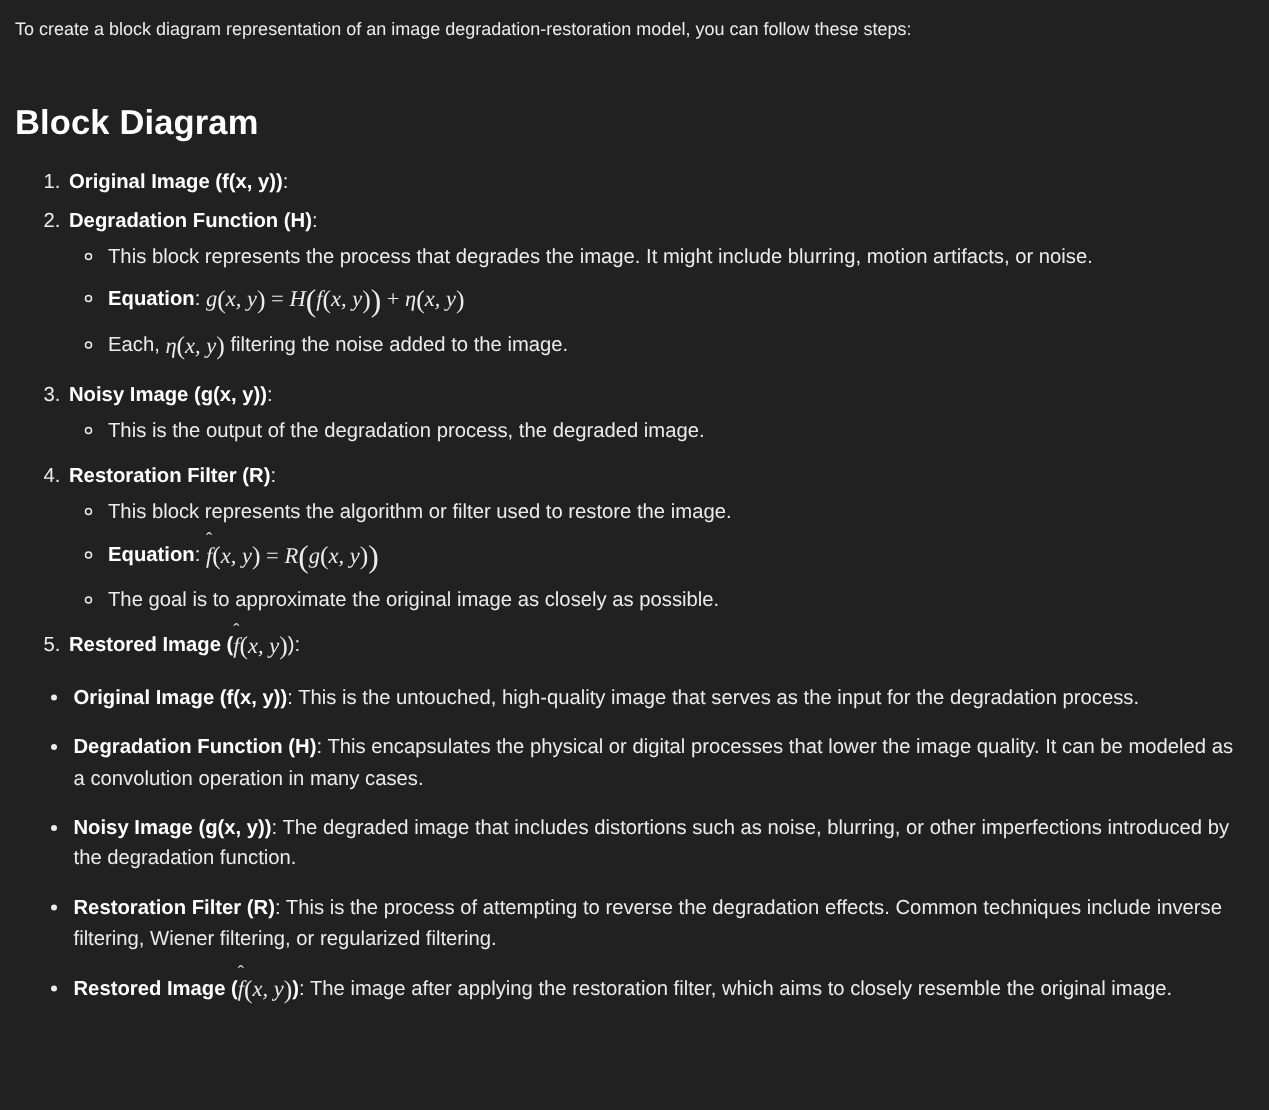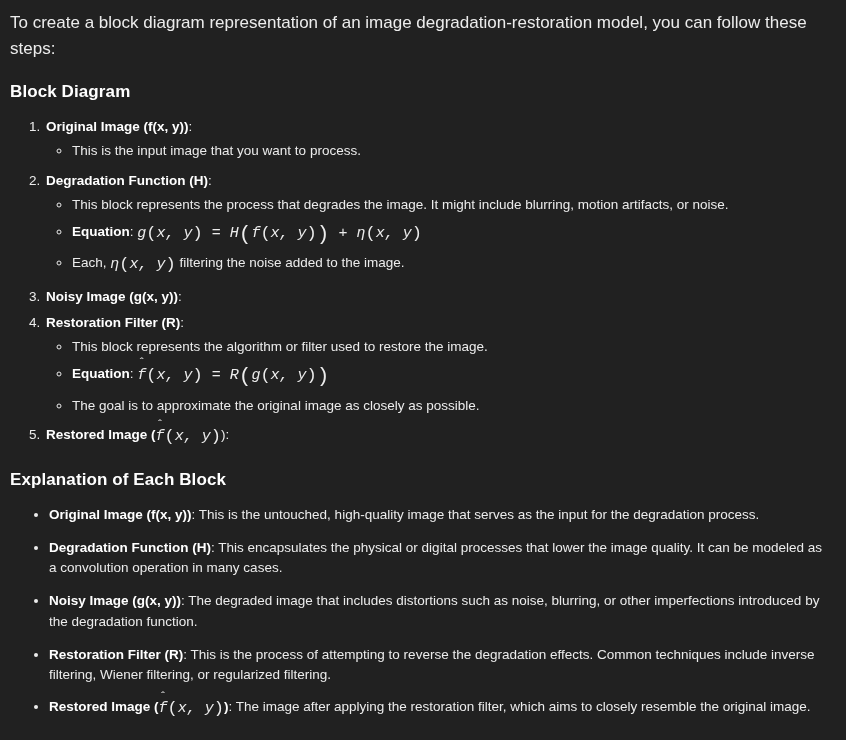--- a/index.html
+++ b/index.html
@@ -15,27 +15,27 @@
     font-size: 13.5px;
     line-height: 1.5;
     overflow: hidden;
   }
   .page {
     padding: 6px 10px 0 10px;
     box-sizing: border-box;
   }
   p.intro, p.outro {
     margin: 4px 0 10px 0;
-    font-size: 17px;
+    font-size: 12px;
     color: #ececec;
   }
   h2 {
-    font-size: 17px;
+    font-size: 23px;
     font-weight: bold;
-    margin: 18px 0 12px 0;
+    margin: 36px 0 12px 0;
     color: #ffffff;
     letter-spacing: 0.1px;
   }
   ol.steps {
     margin: 0 0 0 0;
     padding-left: 34px;
     list-style-type: decimal;
   }
   ol.steps > li {
     margin: 0 0 6px 0;
@@ -64,21 +64,21 @@
     margin: 0 0 13px 0;
   }
   ul.bullets > li::marker {
     color: #ececec;
   }
   b, .bold {
     font-weight: bold;
     color: #ffffff;
   }
   .math {
-    font-family: Liberation Mono, monospace;
+    font-family: Liberation Serif, serif;
     font-style: italic;
     font-size: 15px;
     white-space: nowrap;
     vertical-align: -1px;
     text-align: center;
   }
   .math .up {
     font-style: normal;
   }
   .math .paren {
@@ -114,45 +114,45 @@
 <div class="page">
 
   <p class="intro">To create a block diagram representation of an image degradation-restoration model, you can follow these steps:</p>
 
   <h2>Block Diagram</h2>
 
   <ol class="steps">
 
     <li>
       <span class="bold">Original Image (f(x, y))</span><span>:</span>
-      <ul class="sub">
-        <li>
-          <span>This is the input image that you want to process.</span>
-        </li>
-      </ul>
     </li>
 
     <li>
       <span class="bold">Degradation Function (H)</span><span>:</span>
       <ul class="sub">
         <li>
           <span>This block represents the process that degrades the image. It might include blurring, motion artifacts, or noise.</span>
         </li>
         <li class="eqline">
           <span class="bold">Equation</span><span>:</span>
           <span class="math">g<span class="paren">(</span>x, y<span class="paren">)</span> <span class="up">=</span> H<span class="bigparen">(</span>f<span class="paren">(</span>x, y<span class="paren">)</span><span class="bigparen">)</span> <span class="up">+</span> η<span class="paren">(</span>x, y<span class="paren">)</span></span>
         </li>
         <li class="eqline">
           <span>Each, </span><span class="math">η<span class="paren">(</span>x, y<span class="paren">)</span></span><span> filtering the noise added to the image.</span>
         </li>
       </ul>
     </li>
 
     <li>
       <span class="bold">Noisy Image (g(x, y))</span><span>:</span>
+      <ul class="sub">
+        <li>
+          <span>This is the output of the degradation process, the degraded image.</span>
+        </li>
+      </ul>
     </li>
 
     <li>
       <span class="bold">Restoration Filter (R)</span><span>:</span>
       <ul class="sub">
         <li>
           <span>This block represents the algorithm or filter used to restore the image.</span>
         </li>
         <li class="eqline">
           <span class="bold">Equation</span><span>:</span>
@@ -163,21 +163,20 @@
         </li>
       </ul>
     </li>
 
     <li class="eqline">
       <span class="bold">Restored Image (</span><span class="math"><span class="hat">f<span class="hatmark">ˆ</span></span><span class="paren">(</span>x, y<span class="paren">)</span></span><span>):</span>
     </li>
 
   </ol>
 
-  <h2>Explanation of Each Block</h2>
 
   <ul class="bullets">
 
     <li>
       <span class="bold">Original Image (f(x, y))</span><span>: This is the untouched, high-quality image that serves as the input for the degradation process.</span>
     </li>
 
     <li>
       <span class="bold">Degradation Function (H)</span><span>: This encapsulates the physical or digital processes that lower the image quality. It can be modeled as a convolution operation in many cases.</span>
     </li>

